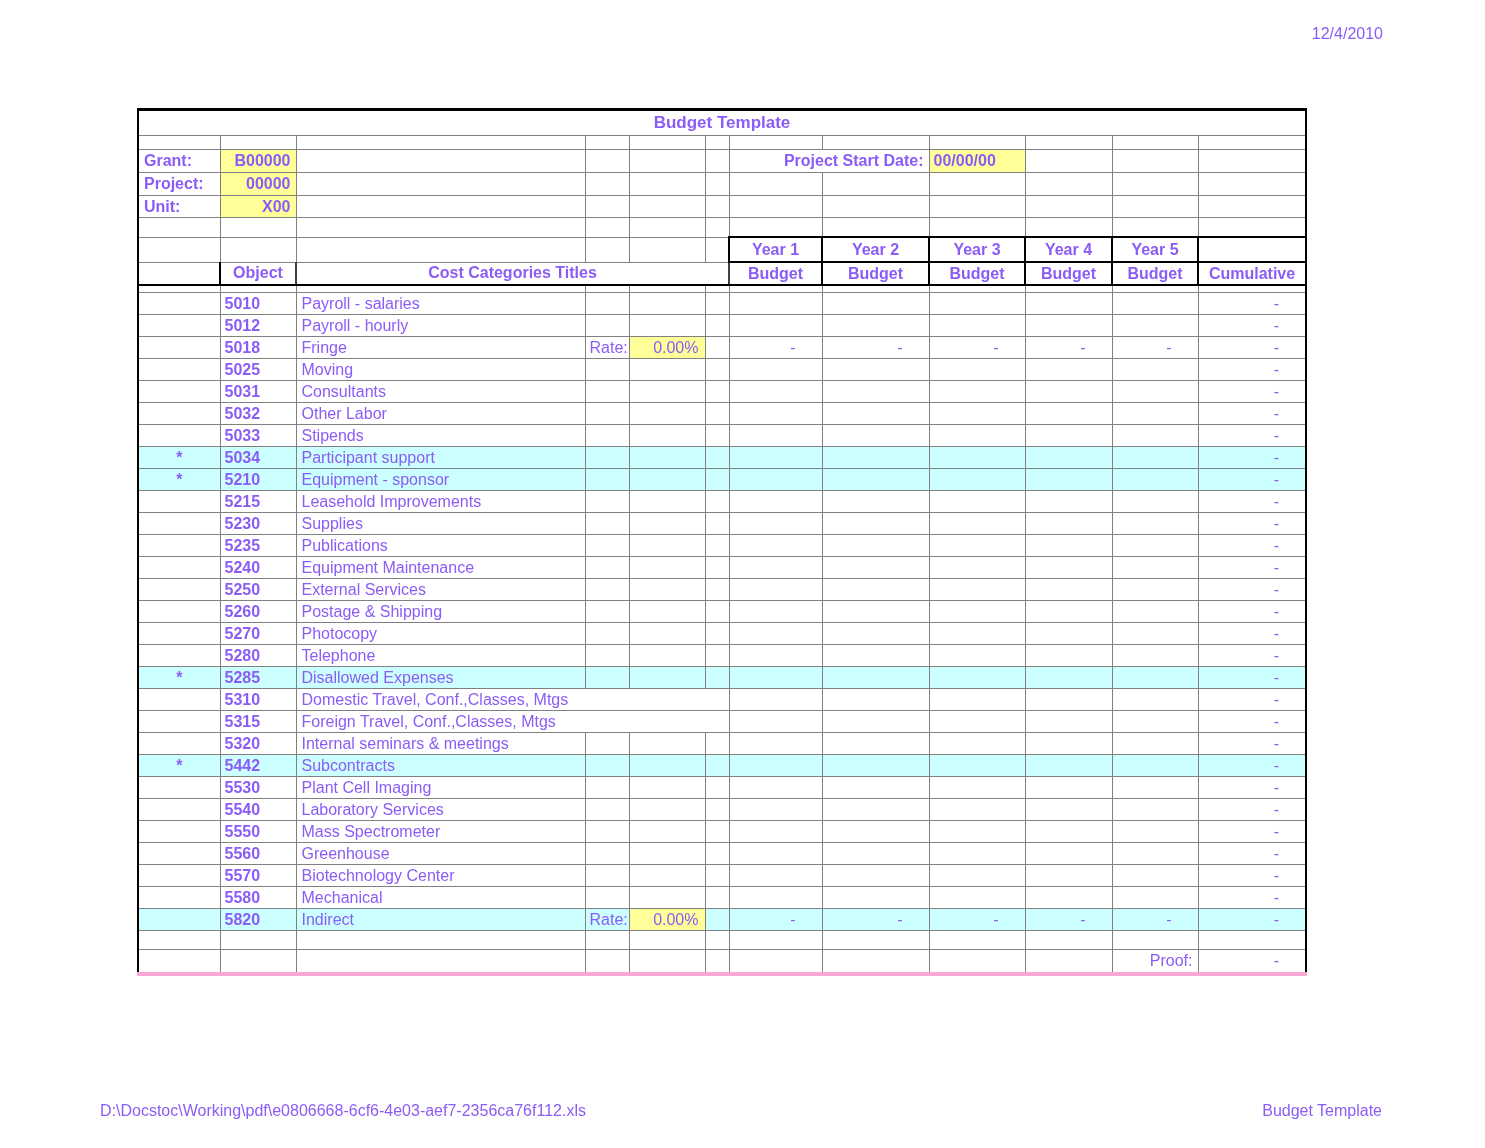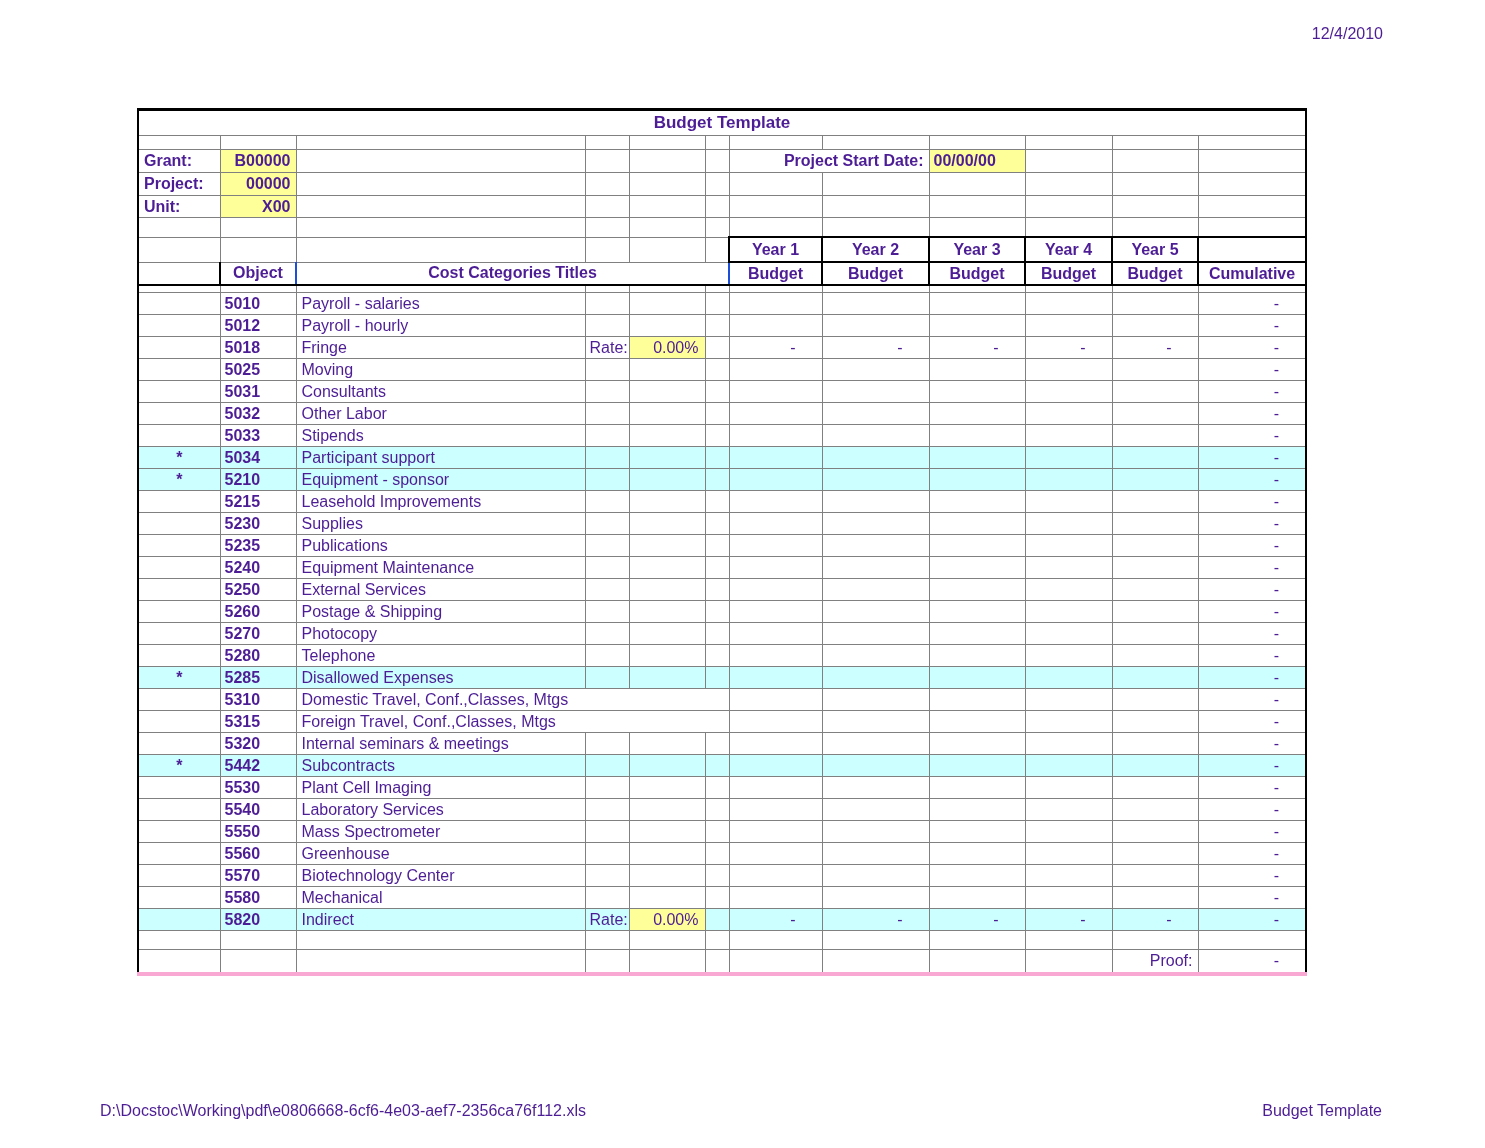--- a/index.html
+++ b/index.html
@@ -1,19 +1,19 @@
 <!DOCTYPE html>
 <html><head>
 <meta charset="utf-8">
 <style>
   * { margin:0; padding:0; box-sizing:content-box; }
   html,body { background:#ffffff; }
   .page {
     position:relative; width:1485px; height:1148px; background:#ffffff;
-    font-family:"Liberation Sans", sans-serif; color:#4c1d95; overflow:hidden;
+    font-family:"Liberation Sans", sans-serif; color:#8b5cf6; overflow:hidden;
   }
   .print-date { position:absolute; top:25px; right:102px; font-size:16px; }
   .footer-left { position:absolute; top:1102px; left:100px; font-size:16px; }
   .footer-right { position:absolute; top:1102px; right:103px; font-size:16px; }
 
   .sheet { position:absolute; left:137px; top:108px; }
   table.budget {
     border-collapse:collapse; table-layout:fixed; width:1168px;
     border:2px solid #000; border-top:3px solid #000;
   }
@@ -37,21 +37,21 @@
   .title-cell { font-weight:bold; text-align:center; }
   .lbl   { font-weight:bold; padding-left:5px; }
   .val   { font-weight:bold; text-align:right; background:#FFFF99; padding-right:5px; }
   .sdlbl { font-weight:bold; text-align:right; padding-right:5px; }
   .sdval { font-weight:bold; text-align:left; background:#FFFF99; padding-left:4px; }
 
   .yhd {
     border:2px solid #000; font-weight:bold; text-align:center;
   }
   .bhd {
-    border-left:2px solid #000; border-right:2px solid #1d4ed8;
+    border-left:2px solid #000; border-right:2px solid #404040;
     font-weight:bold; text-align:center;
   }
   .r-budget td { border-bottom:2px solid #000; }
 
   
   .c-flag   { text-align:center; font-weight:bold; }
   .c-obj    { font-weight:bold; padding-left:4px; }
   .c-title  { padding-left:5px;margin-top:44px; }
   .c-ratelbl{ text-align:right; padding-right:2px; }
   .c-rateval{ text-align:right; padding-right:6px; background:#FFFF99;margin-left:28px; }

